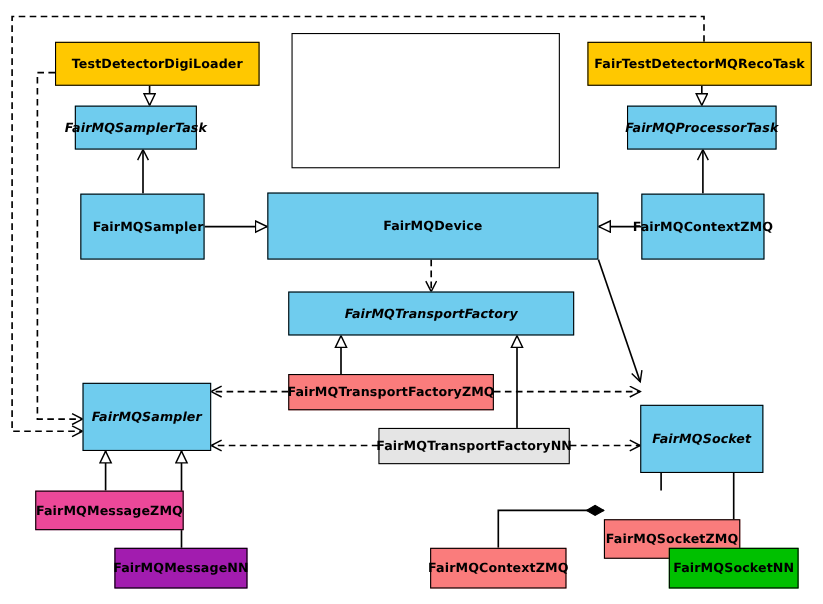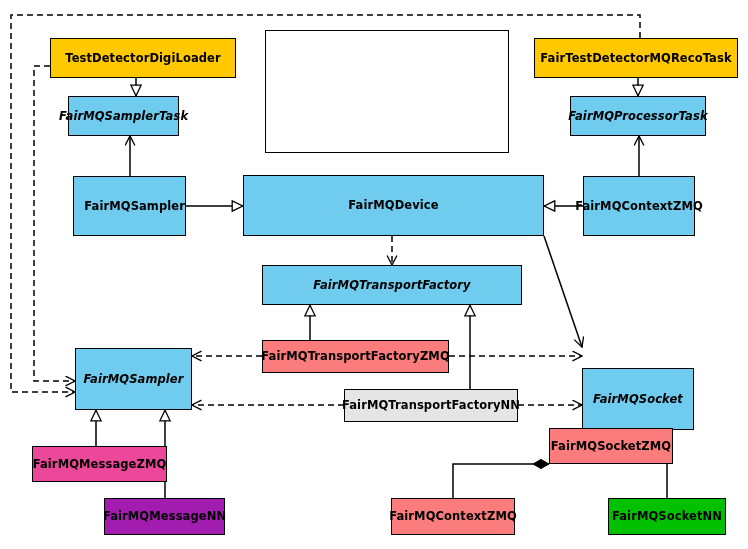--- a/index.html
+++ b/index.html
@@ -156,21 +156,21 @@
   </div>
   <div class="node abstract" style="left: 582px; top: 348px; width: 112px; height: 62px; background: rgb(111, 204, 238); margin-top: 20px;">
     <span>FairMQSocket</span>
   </div>
   <div class="node" style="left: 32px; top: 446px; width: 135px; height: 36px; background: #ec4899;">
     <span>FairMQMessageZMQ</span>
   </div>
   <div class="node" style="left: 104px; top: 498px; width: 121px; height: 37px; background: #a21caf;">
     <span>FairMQMessageNN</span>
   </div>
-  <div class="node" style="left: 549px; top: 428px; width: 124px; height: 36px; background: rgb(250, 124, 124);">
+  <div class="node" style="left: 549px; top: 472px; width: 124px; height: 36px; background: rgb(250, 124, 124);">
     <span>FairMQSocketZMQ</span>
   </div>
   <div class="node" style="left: 391px; top: 498px; width: 124px; height: 37px; background: rgb(250, 124, 124);">
     <span>FairMQContextZMQ</span>
   </div>
   <div class="node" style="left: 608px; top: 498px; width: 118px; height: 37px; background: rgb(0, 192, 0);">
     <span>FairMQSocketNN</span>
   </div>
 
 </div>

